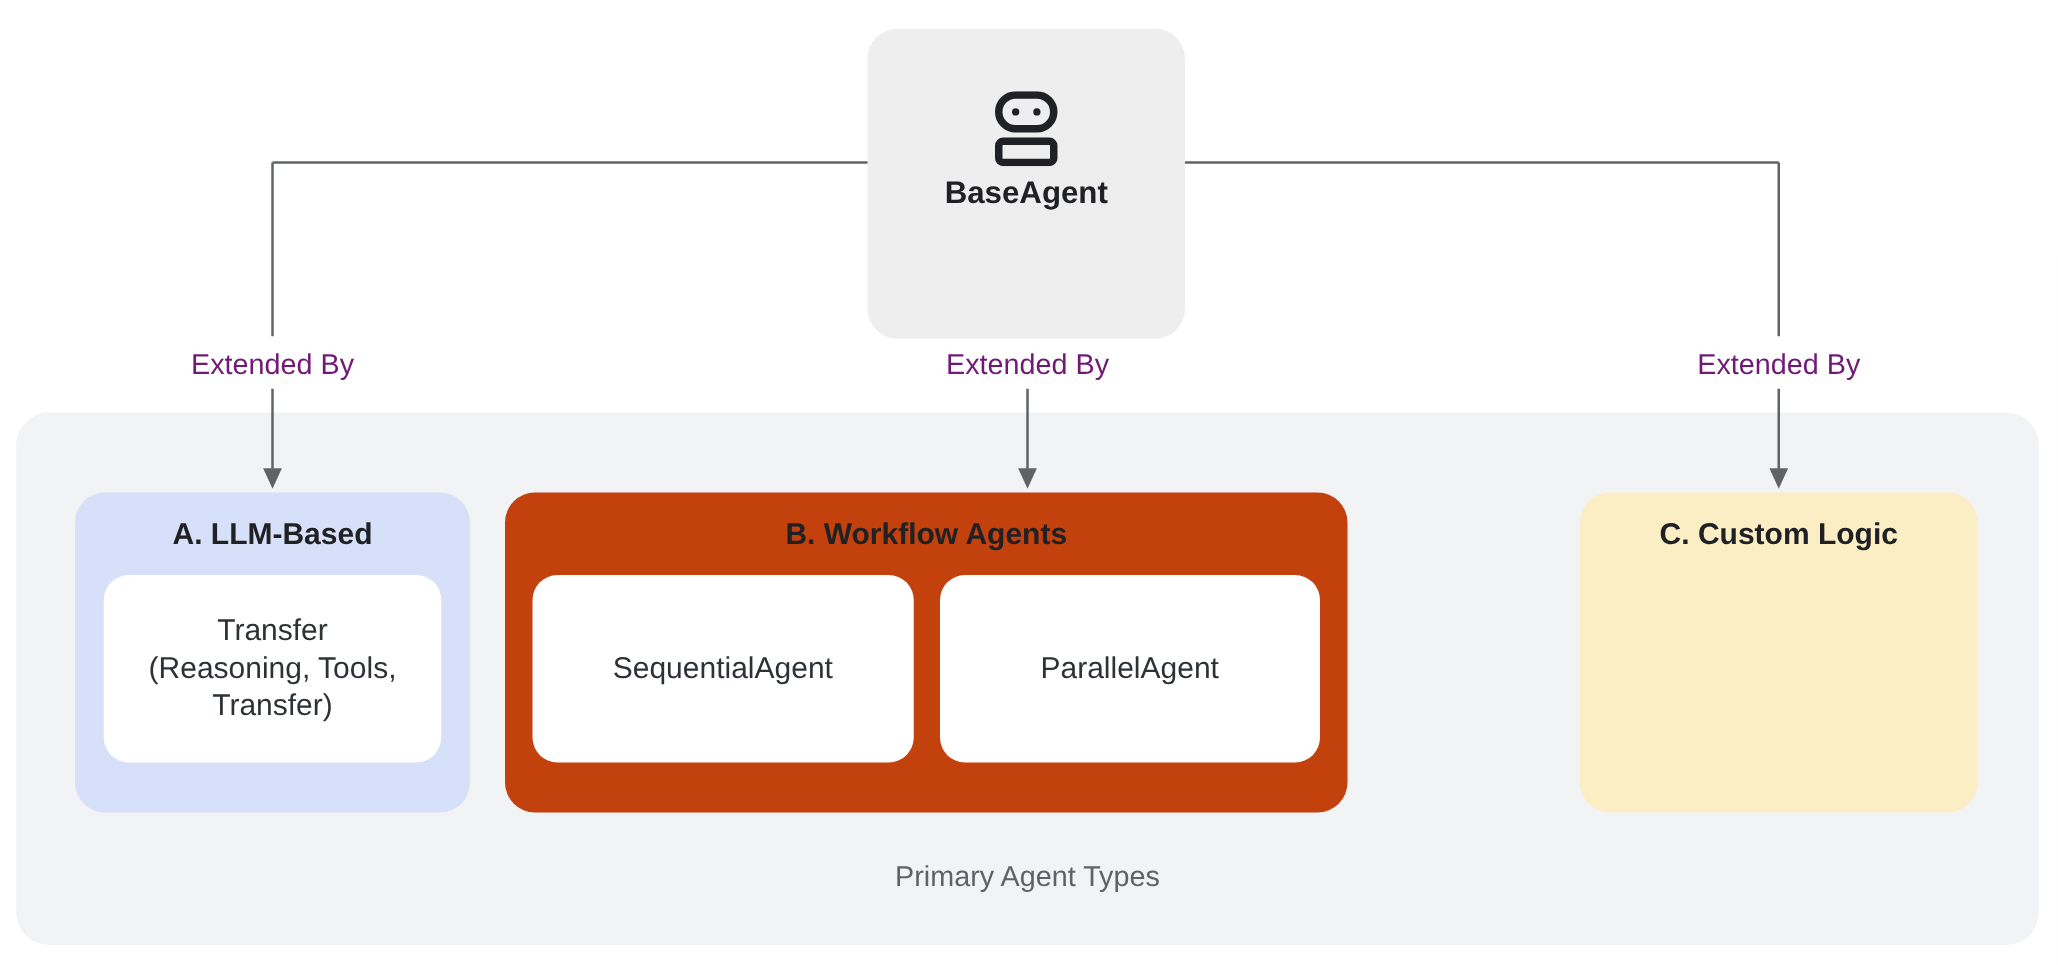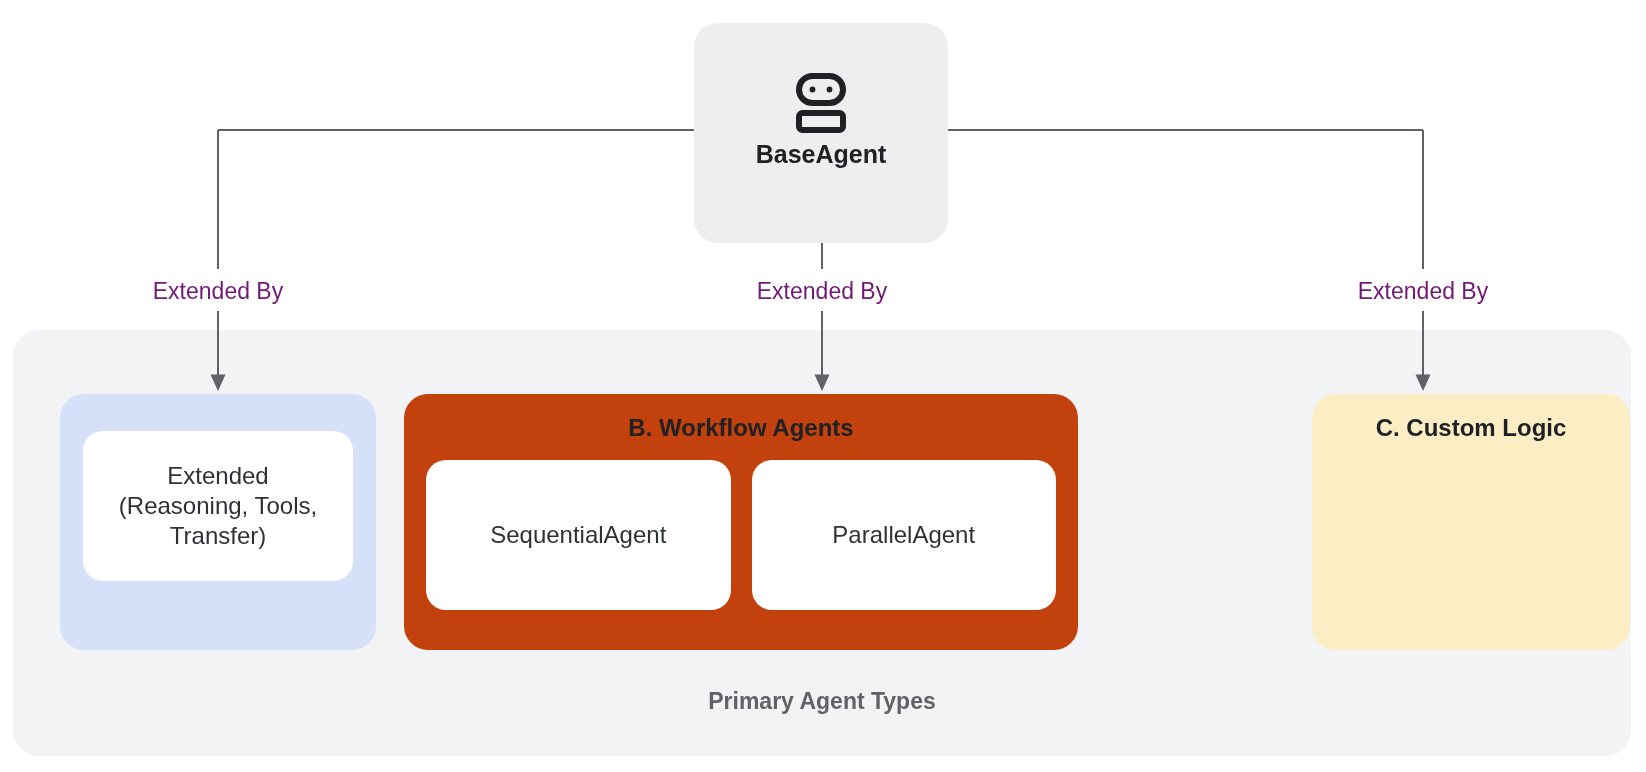--- a/index.html
+++ b/index.html
@@ -14,45 +14,45 @@
   
   .edge-label{
     position:absolute;top:277px;width:240px;z-index:2;
     font-size:23px;line-height:28px;color:#701a75;text-align:center;
   }
   .edge-label.l{left:98px;}
   .edge-label.m{left:702px;}
   .edge-label.r{left:1303px;}
   
   .base-node{
-    position:absolute;left:694px;top:23px;width:254px;height:220px;z-index:2;
+    position:absolute;left:694px;top:23px;width:254px;height:248px;z-index:2;
     background:#eeeeee;border-radius:24px;
     display:flex;flex-direction:column;align-items:center;box-sizing:border-box;padding-top:50px;
   }
   .robot{display:block;}
   .robot .stroke{fill:none;stroke:#202124;stroke-width:6;}
   .robot .dot{fill:#202124;}
   .base-label{margin-top:6px;font-size:25px;font-weight:700;color:#202124;line-height:30px;}
   
   .outer{
     position:absolute;left:13px;top:330px;width:1618px;height:426px;z-index:0;
     background:#f1f3f4;border-radius:26px;
   }
   .caption{
     position:absolute;left:0;top:357px;width:100%;text-align:center;
-    font-size:23px;line-height:28px;color:#5f6368;font-weight:bold;
+    font-size:23px;line-height:28px;color:#5f6368;
   }
   
   .group{
     position:absolute;top:394px;height:256px;z-index:2;border-radius:24px;
     box-sizing:border-box;padding-top:19px;
   }
   .group-a{left:60px;width:316px;background:#d6e1f9;}
   .group-b{left:404px;width:674px;background:#c2410c;}
-  .group-c{left:1264px;width:318px;background:#fbeec5;margin-left:48px;}
+  .group-c{left:1264px;width:318px;background:#fbeec5;}
   .group-title{
     margin:0;font-size:24px;font-weight:700;line-height:29px;text-align:center;color:#202124;
   }
   .cards{margin-top:18px;}
   .group-b .cards{display:flex;gap:21px;padding:0 22px;}
   .card{
     background:#ffffff;border-radius:20px;height:150px;
     display:flex;align-items:center;justify-content:center;text-align:center;
     font-size:24px;line-height:30px;color:#2e3236;box-sizing:border-box;padding:0 14px;
   }
@@ -87,24 +87,25 @@
       <rect class="stroke" x="6" y="40" width="44" height="17" rx="3.5"></rect>
     </svg>
     <div class="base-label">BaseAgent</div>
   </div>
 
   <div class="outer">
     <div class="caption">Primary Agent Types</div>
   </div>
 
   <section class="group group-a">
+    <h2 class="group-title">A. LLM-Based</h2>
     <div class="cards">
       <div class="card">
         <div>
-          <span>Extended</span><br>
+          <span>Transfer</span><br>
           <span>(Reasoning, Tools, Transfer)</span>
         </div>
       </div>
     </div>
   </section>
 
   <section class="group group-b">
     <h2 class="group-title">B. Workflow Agents</h2>
     <div class="cards">
       <div class="card">

